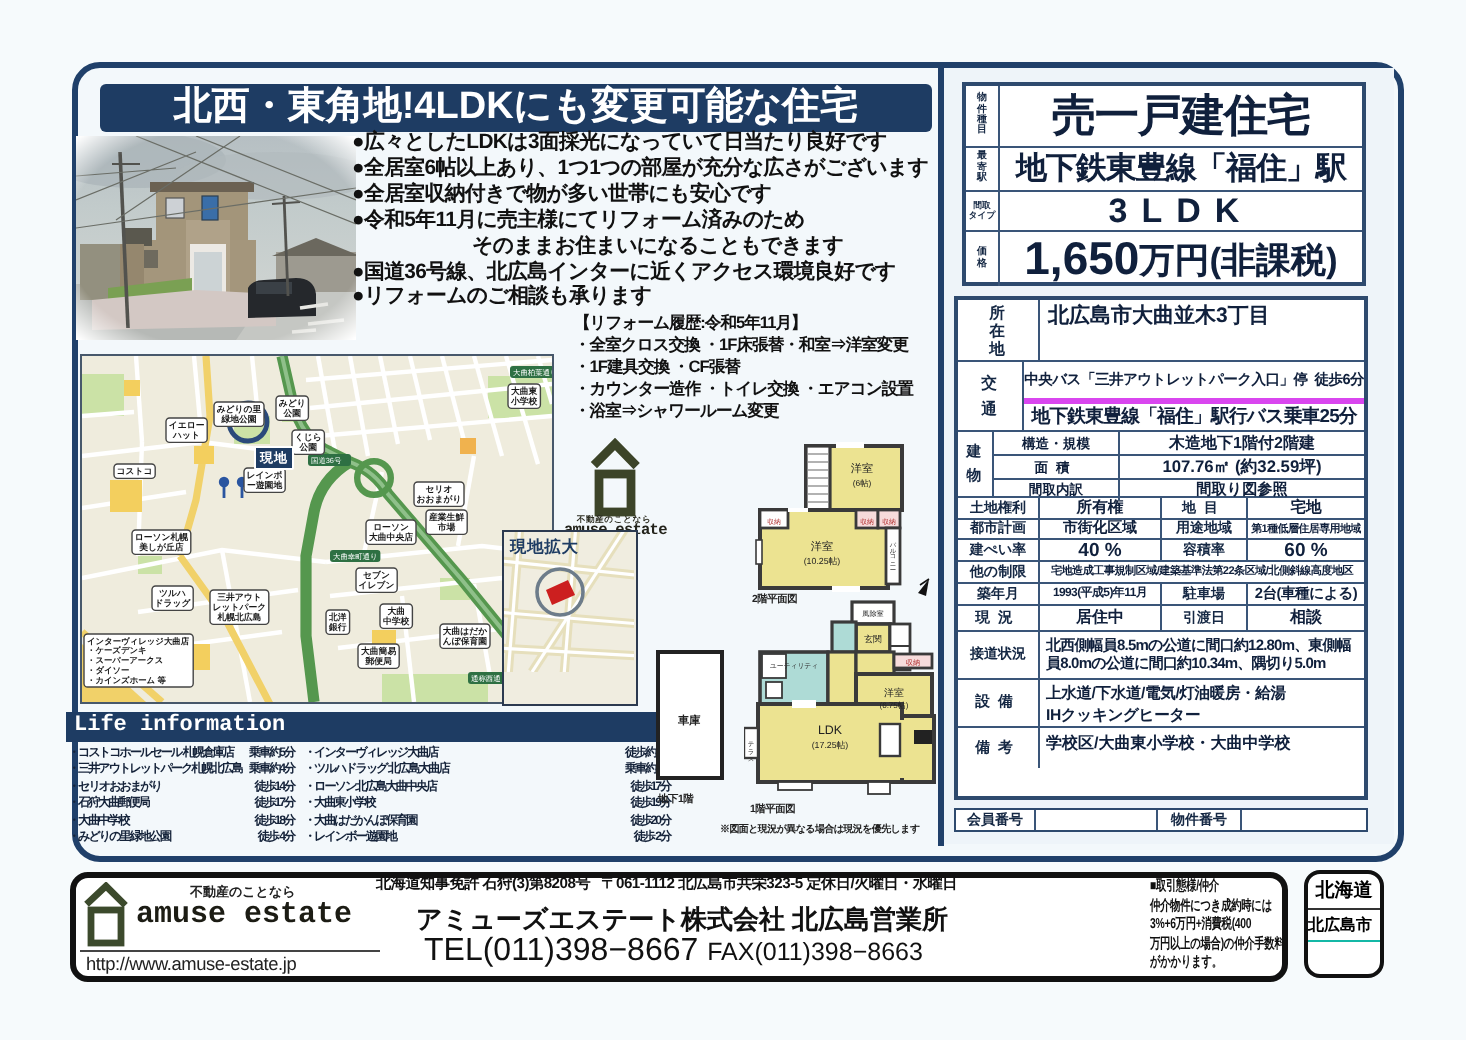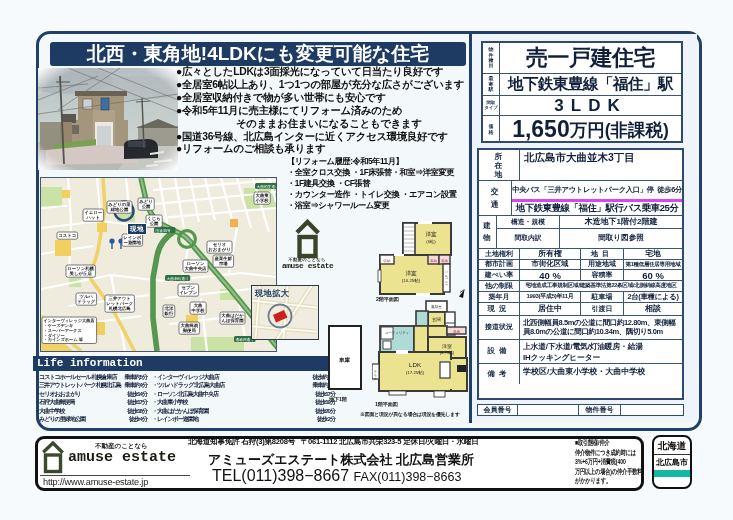--- a/index.html
+++ b/index.html
@@ -304,21 +304,21 @@
     </div>
 </div>
 
 <svg class="abs" style="left:295px;top:219px" width="25" height="40" viewBox="0 0 25 40">
 <path d="M3.5 12 L12.5 3 L21.8 12.5" fill="none" stroke="#3c4428" stroke-width="4.4" stroke-linecap="square"></path>
 <rect x="4.5" y="18" width="16" height="19" fill="none" stroke="#3c4428" stroke-width="4.4"></rect>
 </svg>
 <div class="abs" style="left:283px;top:257px;width:48px;text-align:center;font-size:4.3px;font-weight:bold;color:#2c2c20;letter-spacing:0.3px;white-space:nowrap">不動産のことなら</div>
 <div class="abs" style="left:282px;top:262px;width:50px;text-align:center;font-size:7.8px;font-weight:bold;color:#24241c;font-family:'Liberation Mono',monospace;letter-spacing:-0.4px;white-space:nowrap">amuse estate</div>
 
-<div class="abs" style="left:251px;top:285px;width:68px;height:55px;border:1.6px solid #2c3a50;background:#f0ede0;box-sizing:border-box;overflow:hidden">
+<div class="abs" style="left:251px;top:265px;width:68px;height:88px;border:1.6px solid #2c3a50;background:#f0ede0;box-sizing:border-box;overflow:hidden">
 <svg width="65" height="70" viewBox="0 0 65 70">
 <g stroke="#e6dfbc" stroke-width="4.6" fill="none">
 <path d="M8 -4 L2 72"></path>
         <path d="M-6 14 L70 22"></path>
         <path d="M-4 40 L68 46"></path>
         <path d="M14 70 L62 -4"></path>
         <path d="M36 -4 L30 72"></path>
         <path d="M-4 58 L68 62"></path>
 </g>
 <g stroke="#fff" stroke-width="1.6" fill="none">
@@ -448,20 +448,24 @@
  </div>
 
 
  <div class="t2row" style="height:33px">
   <div class="t2lab" style="width:17px;line-height:12px;font-size:7.4px">建<br>物</div>
   <div style="flex:1;display:flex;flex-direction:column">
    <div style="display:flex;height:11.5px;border-bottom:1px solid #3a5578">
     <div class="cell" style="width:62px;border-right:1px solid #3a5578;font-size:6.8px;font-weight:bold">構造・規模</div>
     <div class="cell" style="flex:1;font-size:8px;font-weight:bold">木造地下1階付2階建</div>
    </div>
+   <div style="display:flex;height:11.5px;border-bottom:1px solid #3a5578">
+    <div class="cell" style="width:62px;border-right:1px solid #3a5578;font-size:6.8px;font-weight:bold;letter-spacing:4px">面積</div>
+    <div class="cell" style="flex:1;font-size:8.4px;font-weight:bold">107.76㎡ (約32.59坪)</div>
+   </div>
    <div style="display:flex;flex:1">
     <div class="cell" style="width:62px;border-right:1px solid #3a5578;font-size:6.8px;font-weight:bold">間取内訳</div>
     <div class="cell" style="flex:1;font-size:7.6px;font-weight:bold">間取り図参照</div>
    </div>
   </div>
  </div>
 
  <div class="t2row" style="height:10.5px">
   <div class="t2lab" style="width:40px;letter-spacing:0;font-size:7px">土地権利</div>
   <div class="cell" style="width:60px;border-right:1px solid #3a5578;font-size:7.8px;font-weight:bold">所有権</div>
@@ -538,14 +542,14 @@
 <div class="abs" style="left:190px;top:440px;width:2px;height:48px;background:#fff"></div>
 
 <div class="abs" style="left:188px;top:437px;font-size:7.6px;font-weight:bold;color:#111;letter-spacing:-0.25px;white-space:nowrap">北海道知事免許 石狩(3)第8208号&nbsp;&nbsp;&nbsp;〒061-1112 北広島市共栄323-5 定休日/火曜日・水曜日</div>
 <div class="abs" style="left:208px;top:451px;font-size:13px;font-weight:bold;color:#111;letter-spacing:0px;white-space:nowrap">アミューズエステート株式会社 北広島営業所</div>
 <div class="abs" style="left:212px;top:467px;font-size:16px;color:#111;white-space:nowrap">TEL(011)398−8667 <span style="font-size:12.5px">FAX(011)398−8663</span></div>
 
 <div class="abs" style="left:575px;top:438px;font-size:7.2px;font-weight:bold;color:#111;line-height:9.6px;letter-spacing:-0.2px;transform:scaleX(0.72);transform-origin:0 0;white-space:nowrap">■取引態様/仲介<br>仲介物件につき成約時には<br>3%+6万円+消費税(400<br>万円以上の場合)の仲介手数料<br>がかかります。</div>
 
 <div class="abs" style="left:652px;top:435px;width:40px;height:54px;border:2.5px solid #111;border-radius:8px;background:#fff;box-sizing:border-box">
 <div style="font-size:9.5px;font-weight:bold;text-align:center;line-height:17px;border-bottom:1px solid #333">北海道</div>
-<div style="font-size:8px;font-weight:bold;text-align:center;line-height:15px;border-bottom:7px solid #14b8a6">北広島市</div>
+<div style="font-size:8px;font-weight:bold;line-height:15px;border-bottom:1px solid #14b8a6">北広島市</div>
 </div>
 
 </body></html>

